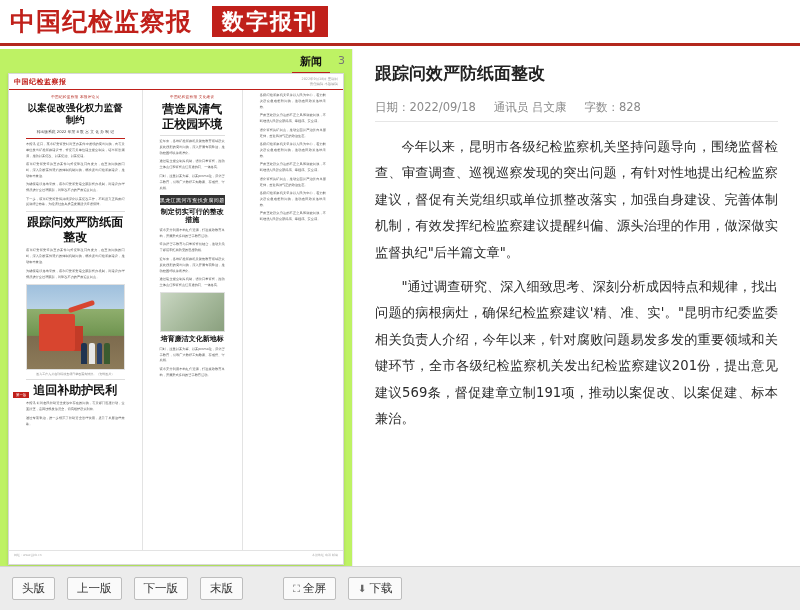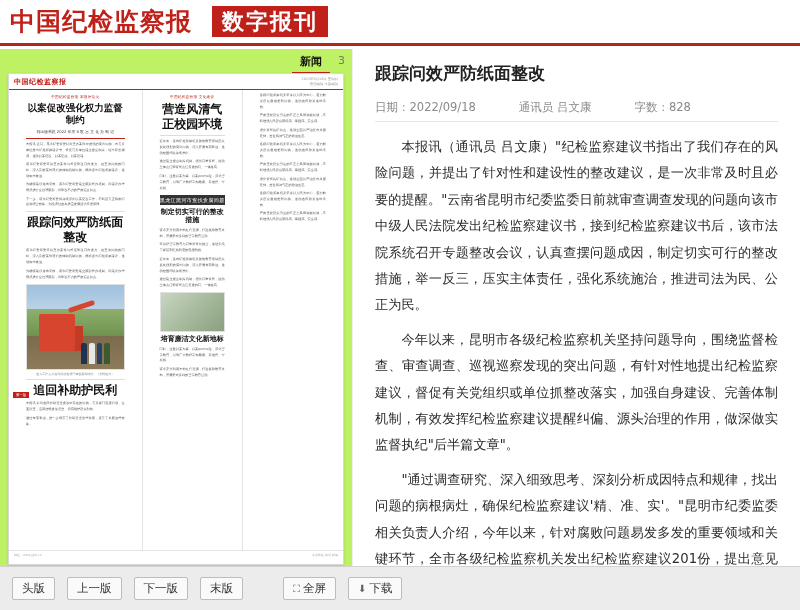--- a/index.html
+++ b/index.html
@@ -170,21 +170,21 @@
   .font-ctrl .sep { color: #bbb; margin: 0 3px; }
   .font-ctrl a { color: #555; text-decoration: none; }
   .art-title {
     font-family: "DejaVu Sans","Liberation Sans",sans-serif;
     font-size: 17px; font-weight: bold; color: #222;
     line-height: 1.7; text-align: left;
   }
   .art-meta {
     margin-top: 12px; margin-bottom: 6px;
     font-size: 11.5px; color: #8a8a8a;
-    display: flex; gap: 43px; align-items: center;
+    display: flex; gap: 18px; align-items: center;
   }
   .art-divider { height: 1px; background: #e6e6e6; margin: 6px 0 12px 0; }
   .art-body { font-size: 13.2px; color: #2b2b2b; line-height: 2.0; text-align: justify; }
   .art-body p { margin: 0 0 8px 0; text-indent: 2em; }
 
   
   .toolbar {
     position: absolute; left: 0; top: 566px; width: 800px; height: 44px;
     background: #ececec;
     border-top: 1px solid #d3d3d3;
@@ -325,21 +325,20 @@
 
     <div class="art-meta">
       <span><span>日期：</span><span>2022/09/18</span></span>
       <span>通讯员 吕文康</span>
       <span><span>字数：</span><span>828</span></span>
     </div>
 
     <div class="art-divider"></div>
 
     <div class="art-body">
-      <p>本报讯（通讯员 吕文康）"纪检监察建议书指出了我们存在的风险问题，并提出了针对性和建设性的整改建议，是一次非常及时且必要的提醒。"云南省昆明市纪委监委日前就审查调查发现的问题向该市中级人民法院发出纪检监察建议书，接到纪检监察建议书后，该市法院系统召开专题整改会议，认真查摆问题成因，制定切实可行的整改措施，举一反三，压实主体责任，强化系统施治，推进司法为民、公正为民。</p>
       <p>今年以来，昆明市各级纪检监察机关坚持问题导向，围绕监督检查、审查调查、巡视巡察发现的突出问题，有针对性地提出纪检监察建议，督促有关党组织或单位抓整改落实，加强自身建设、完善体制机制，有效发挥纪检监察建议提醒纠偏、源头治理的作用，做深做实监督执纪"后半篇文章"。</p>
       <p>"通过调查研究、深入细致思考、深刻分析成因特点和规律，找出问题的病根病灶，确保纪检监察建议'精、准、实'。"昆明市纪委监委相关负责人介绍，今年以来，针对腐败问题易发多发的重要领域和关键环节，全市各级纪检监察机关发出纪检监察建议201份，提出意见建议569条，督促建章立制191项，推动以案促改、以案促建、标本兼治。</p>
 
     </div>
   </div>
 
   <div class="toolbar">
     <div class="tb-group left">
       <button class="btn">头版</button>
       <button class="btn">上一版</button>

